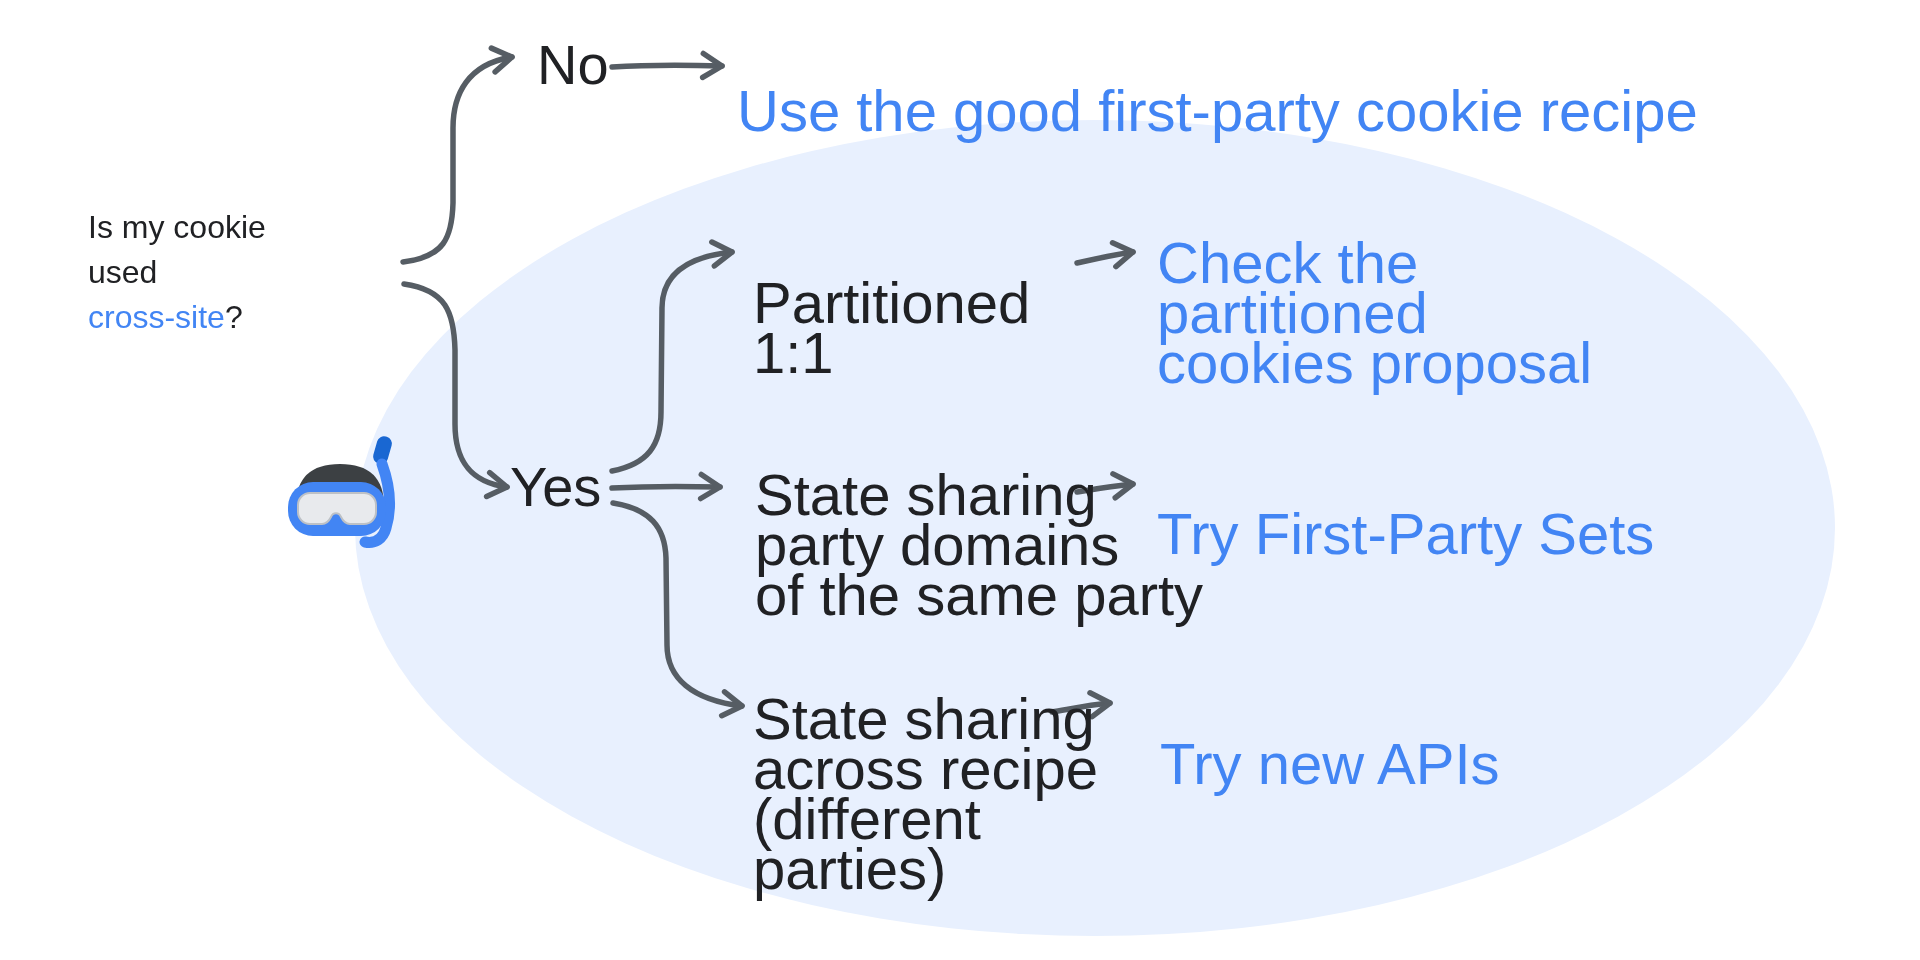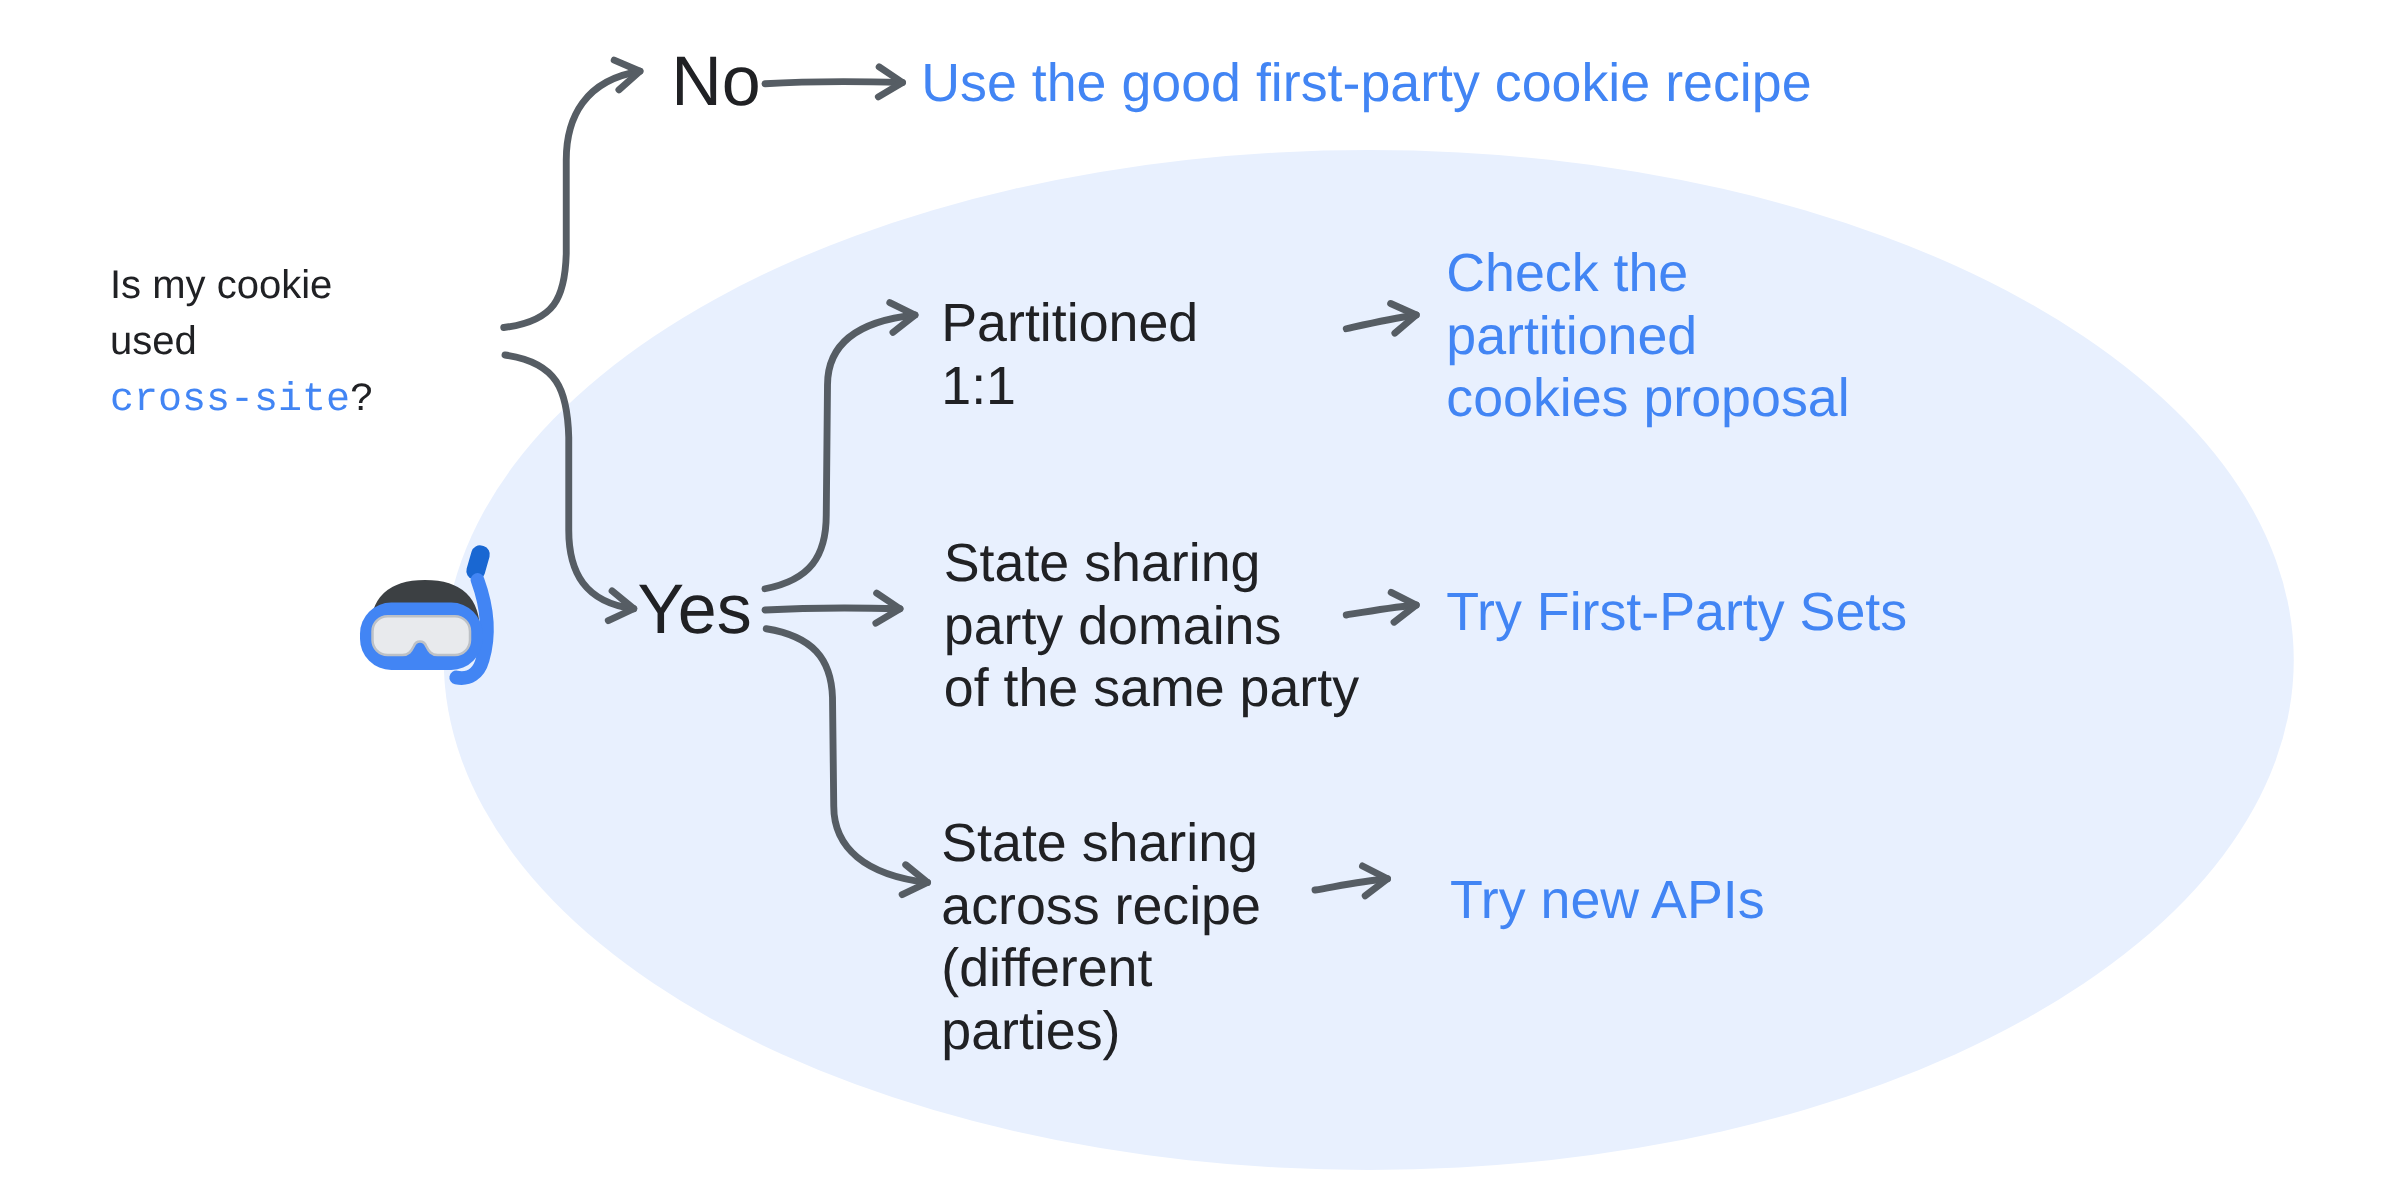--- a/index.html
+++ b/index.html
@@ -12,24 +12,24 @@
   .canvas{
     position:relative;width:1920px;height:960px;overflow:hidden;
     background:#ffffff;color:var(--text);
     font-family:"Liberation Sans",sans-serif;
   }
   .abs{position:absolute;}
   .stroke{stroke:var(--connector);fill:none;stroke-width:5.5px;stroke-linecap:round;stroke-linejoin:round;}
   .zone{fill:var(--zone);}
   .q{font-size:32px;line-height:45px;white-space:nowrap;}
   .label{font-size:56px;line-height:50px;white-space:nowrap;text-align:right;}
-  .node{font-size:43px;line-height:50px;white-space:nowrap;}
+  .node{font-size:58px;line-height:50px;white-space:nowrap;margin-top:44px;}
   .link{color:var(--link);}
   .ln{display:block;}
-  .inline{display:inline;font-family:Liberation Mono, monospace;}
+  .inline{display:inline;}
 </style>
 </head>
 <body>
 
 <div class="canvas">
 
   <svg class="abs" style="left:0;top:0" width="1920" height="960" viewBox="0 0 1920 960" aria-hidden="true">
     <defs>
       <marker id="ah" markerUnits="userSpaceOnUse" markerWidth="46" markerHeight="46" viewBox="-23 -23 46 46" refX="14" refY="0" orient="auto">
         <path d="M -5 -12 L 14 0 L -5 12" class="stroke"></path>

